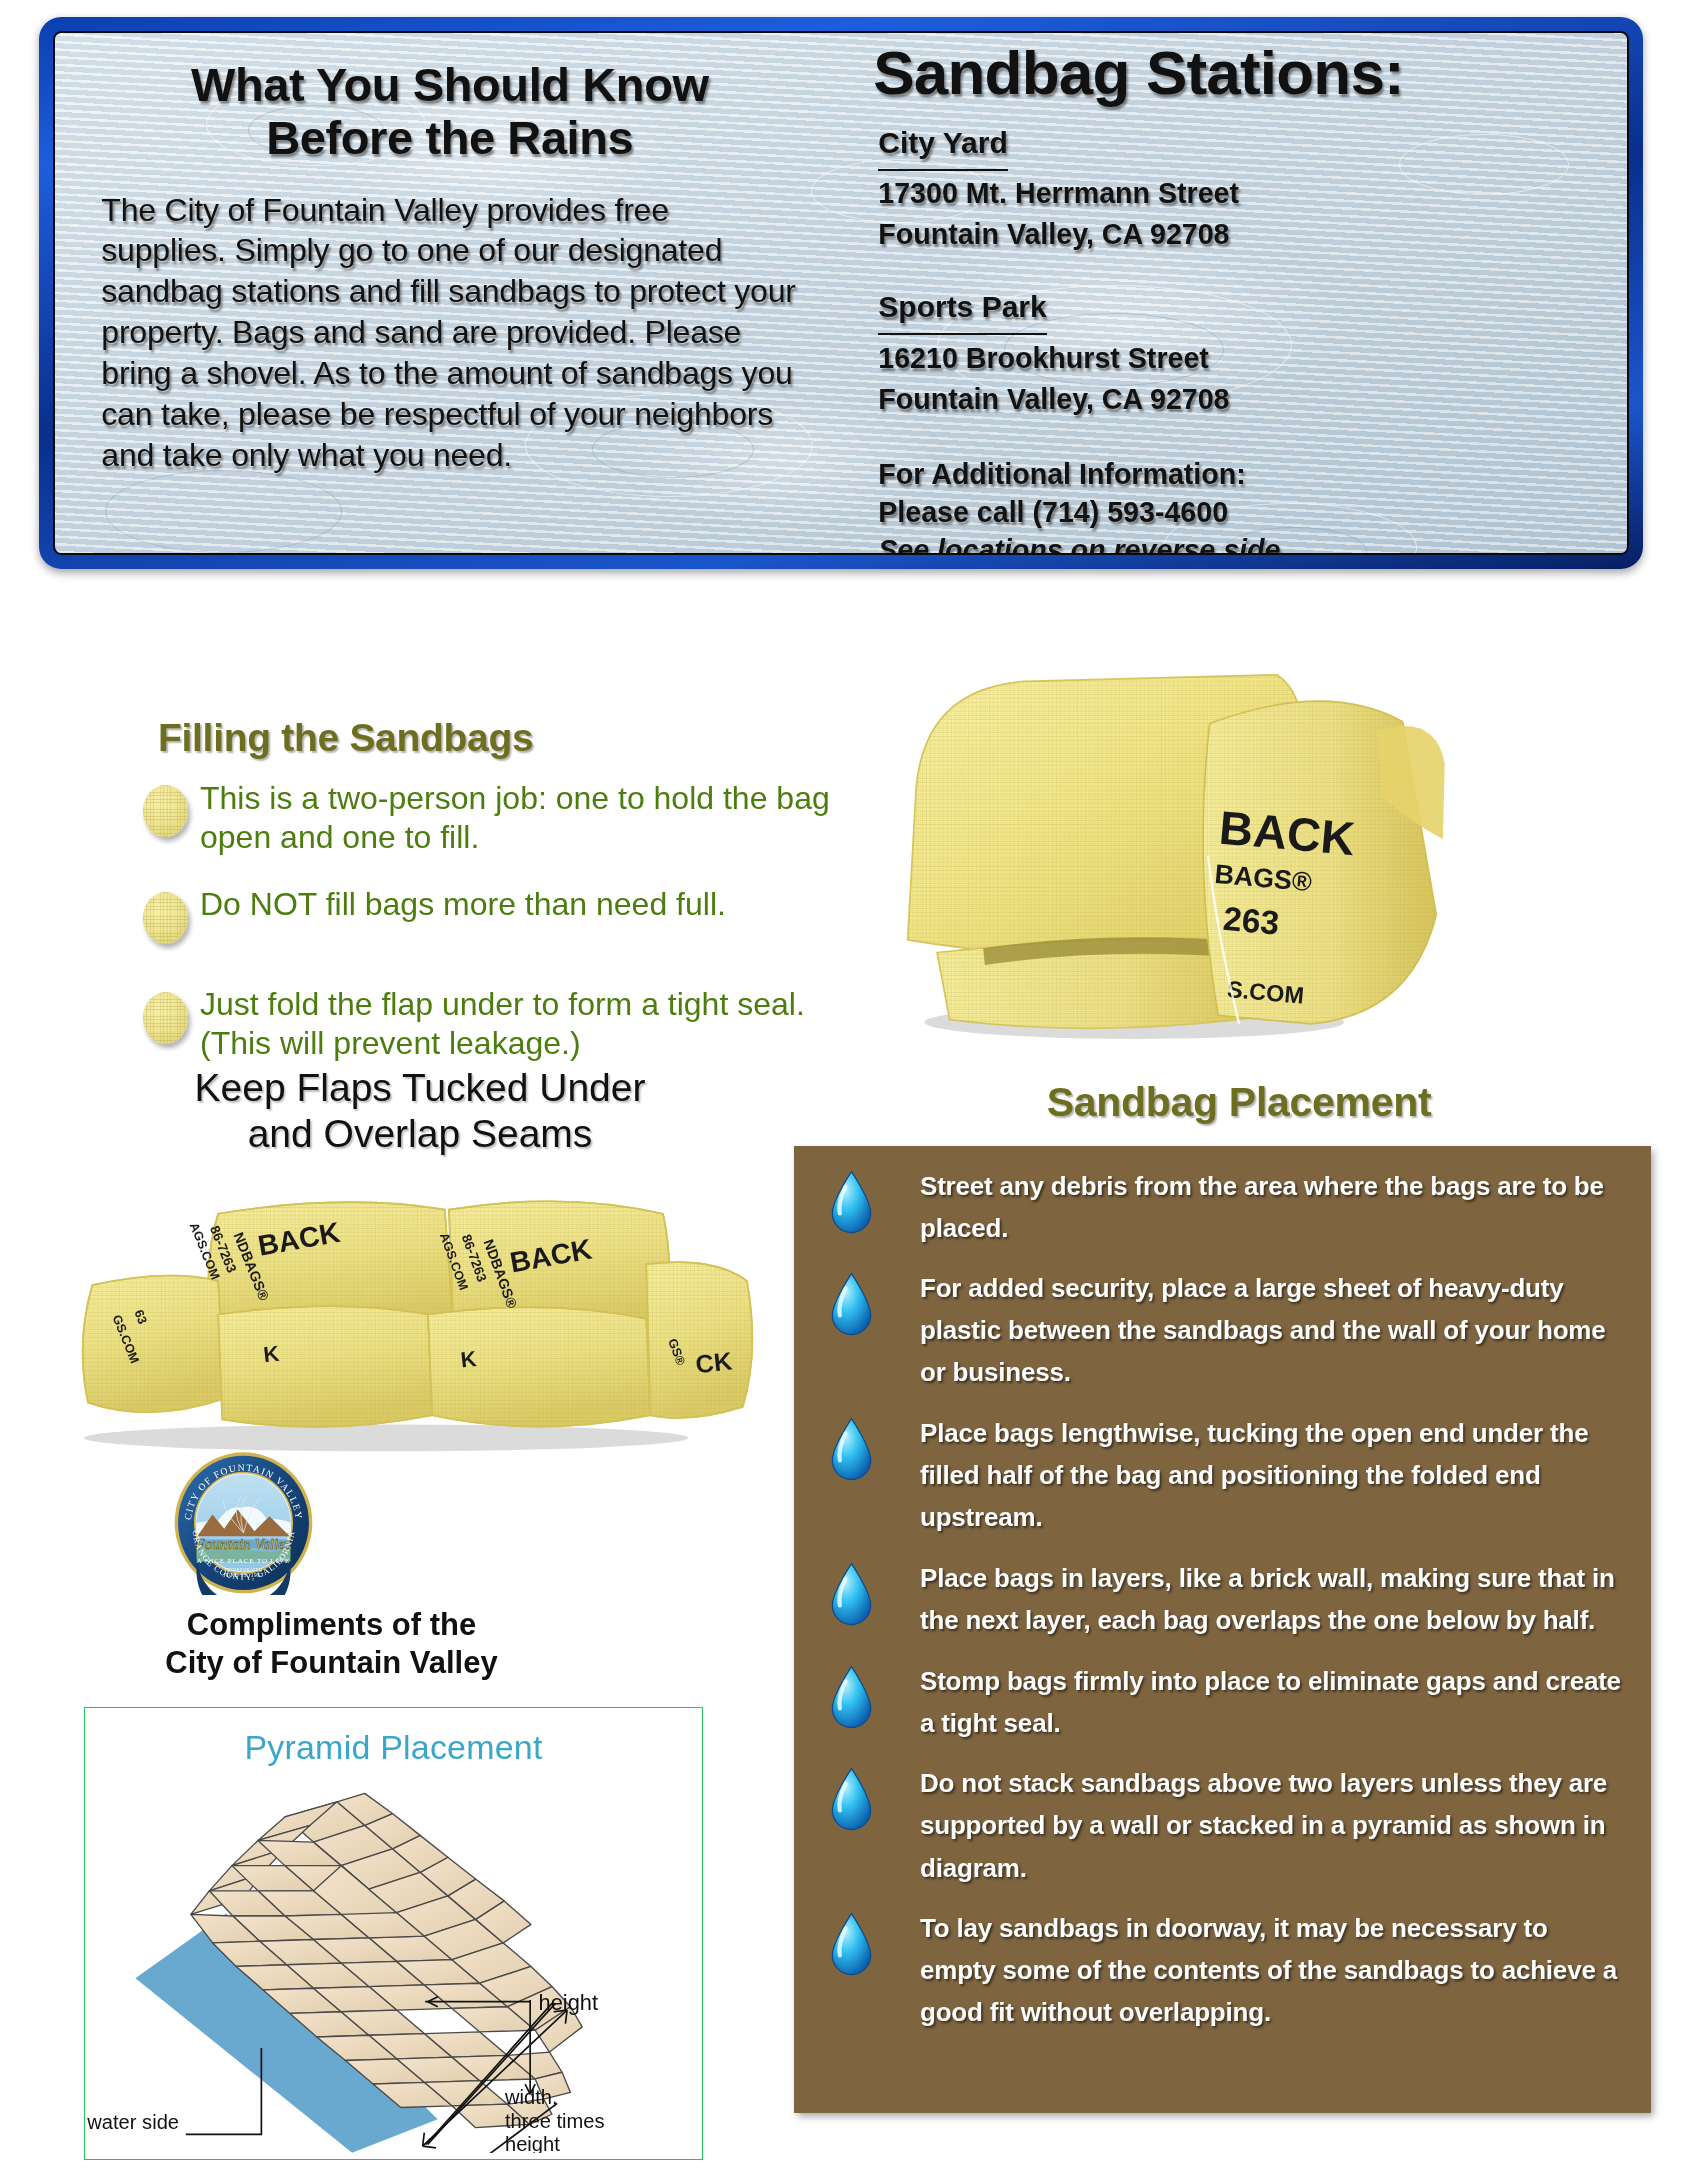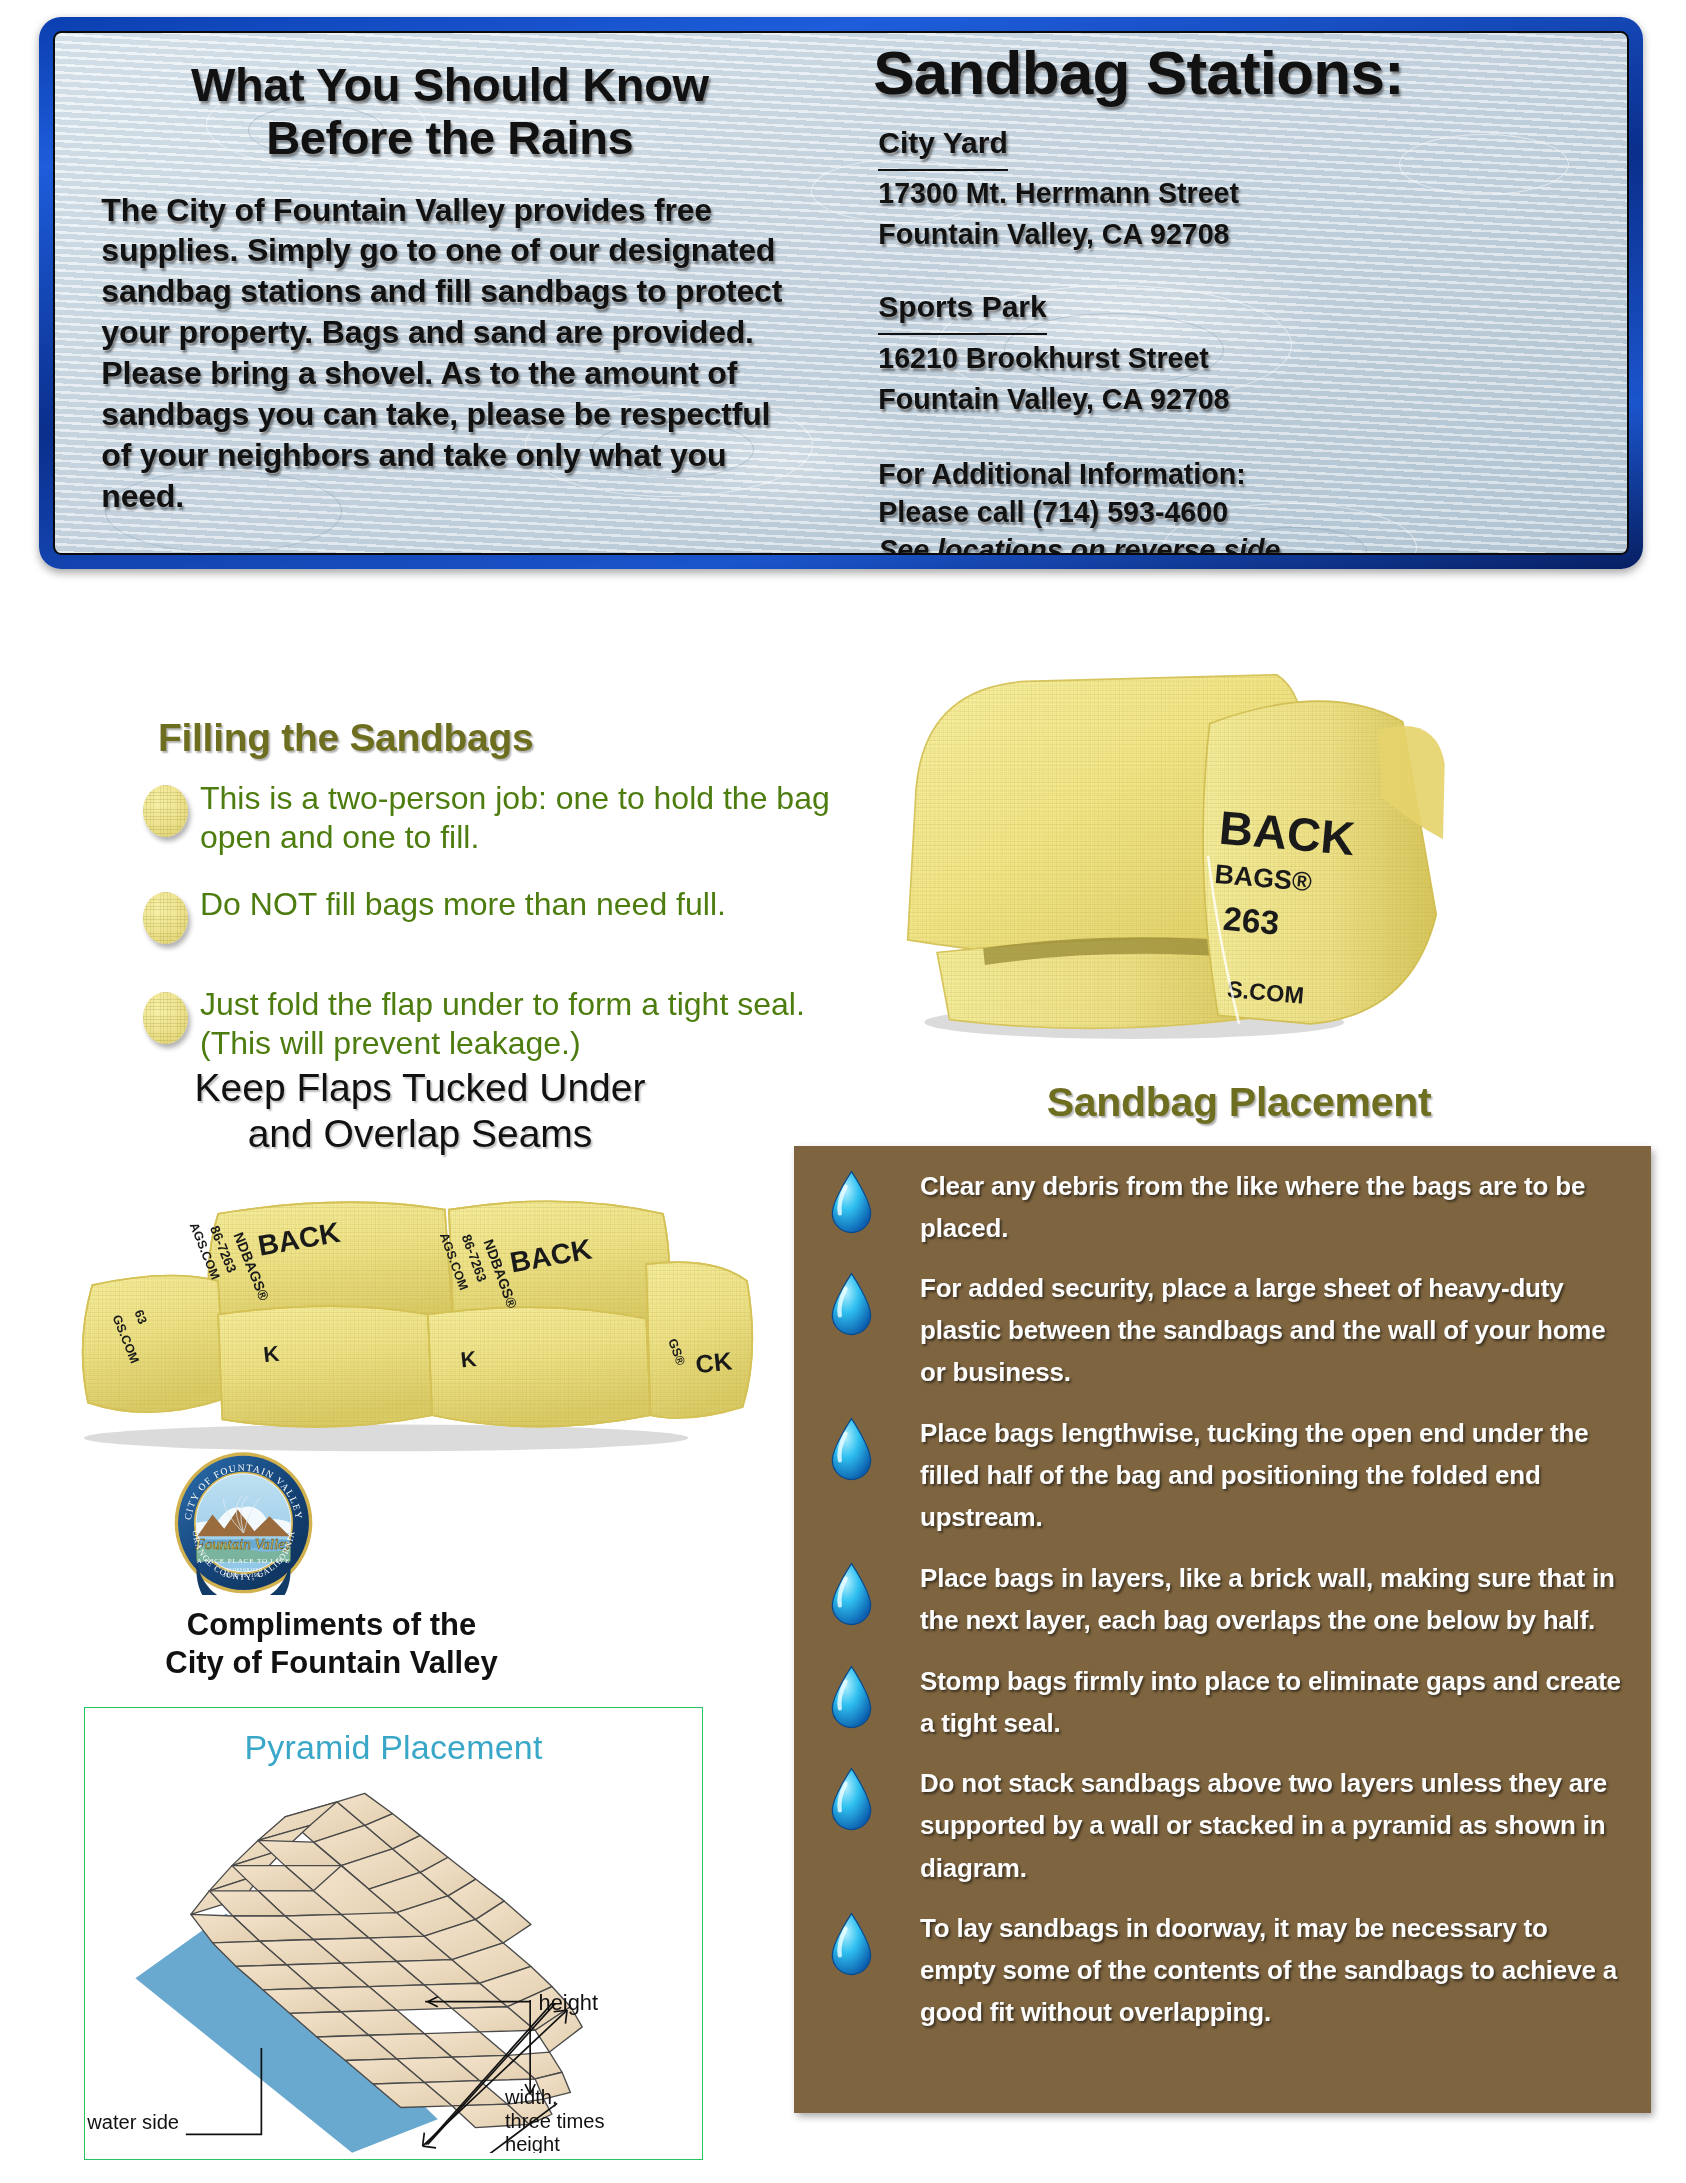--- a/index.html
+++ b/index.html
@@ -42,21 +42,21 @@
   .emb{
     color:#111;
     text-shadow:1.7px 2.5px 2.5px rgba(0,0,0,.45), 0 0.8px 0 rgba(255,255,255,.6);
   }
   #hdr-title{
     font-size:47px;font-weight:bold;line-height:1.13;text-align:center;
     letter-spacing:-0.4px;
     font-family:"Liberation Sans", sans-serif;
   }
   #hdr-body{
-    margin-top:25px;font-size:32px;font-weight:bold;line-height:1.28;
+    margin-top:25px;font-size:32px;font-weight:normal;line-height:1.28;
     letter-spacing:-0.2px;
   }
   #stations-title{
     font-size:62px;font-weight:bold;line-height:1;letter-spacing:-0.8px;
     margin-left:-5px;
   }
   .station{margin-top:22px;}
   .station-name{
     font-size:30px;font-weight:bold;display:inline-block;
     border-bottom:2.5px solid #111;padding-bottom:10px;line-height:1.1;
@@ -449,21 +449,21 @@
       <defs>
           <radialGradient id="dg" cx="35%" cy="30%" r="75%">
         <stop offset="0%" stop-color="#b6f0ff"></stop>
             <stop offset="45%" stop-color="#2fc0f0"></stop>
         <stop offset="100%" stop-color="#0c5fae"></stop>
           </radialGradient>
         </defs>
       <path d="M27 2 C27 2 50 36 50 52 A23 23 0 0 1 4 52 C4 36 27 2 27 2 Z" fill="url(#dg)" stroke="#0a4a8c" stroke-width="1.5"></path>
       <path d="M20 20 C14 32 11 42 13 52" stroke="#e8fbff" stroke-width="5" fill="none" stroke-linecap="round" opacity=".85"></path>
     </svg>
-    <div class="place-text">Clear any debris from the like where the bags are to be placed.</div>
+    <div class="place-text">Street any debris from the area where the bags are to be placed.</div>
   </div>
 
   <div class="place-item">
     <svg class="drop" viewBox="0 0 54 78">
       <path d="M27 2 C27 2 50 36 50 52 A23 23 0 0 1 4 52 C4 36 27 2 27 2 Z" fill="url(#dg)" stroke="#0a4a8c" stroke-width="1.5"></path>
       <path d="M20 20 C14 32 11 42 13 52" stroke="#e8fbff" stroke-width="5" fill="none" stroke-linecap="round" opacity=".85"></path>
     </svg>
     <div class="place-text">For added security, place a large sheet of heavy-duty plastic between the sandbags and the wall of your home or business.</div>
   </div>
 

